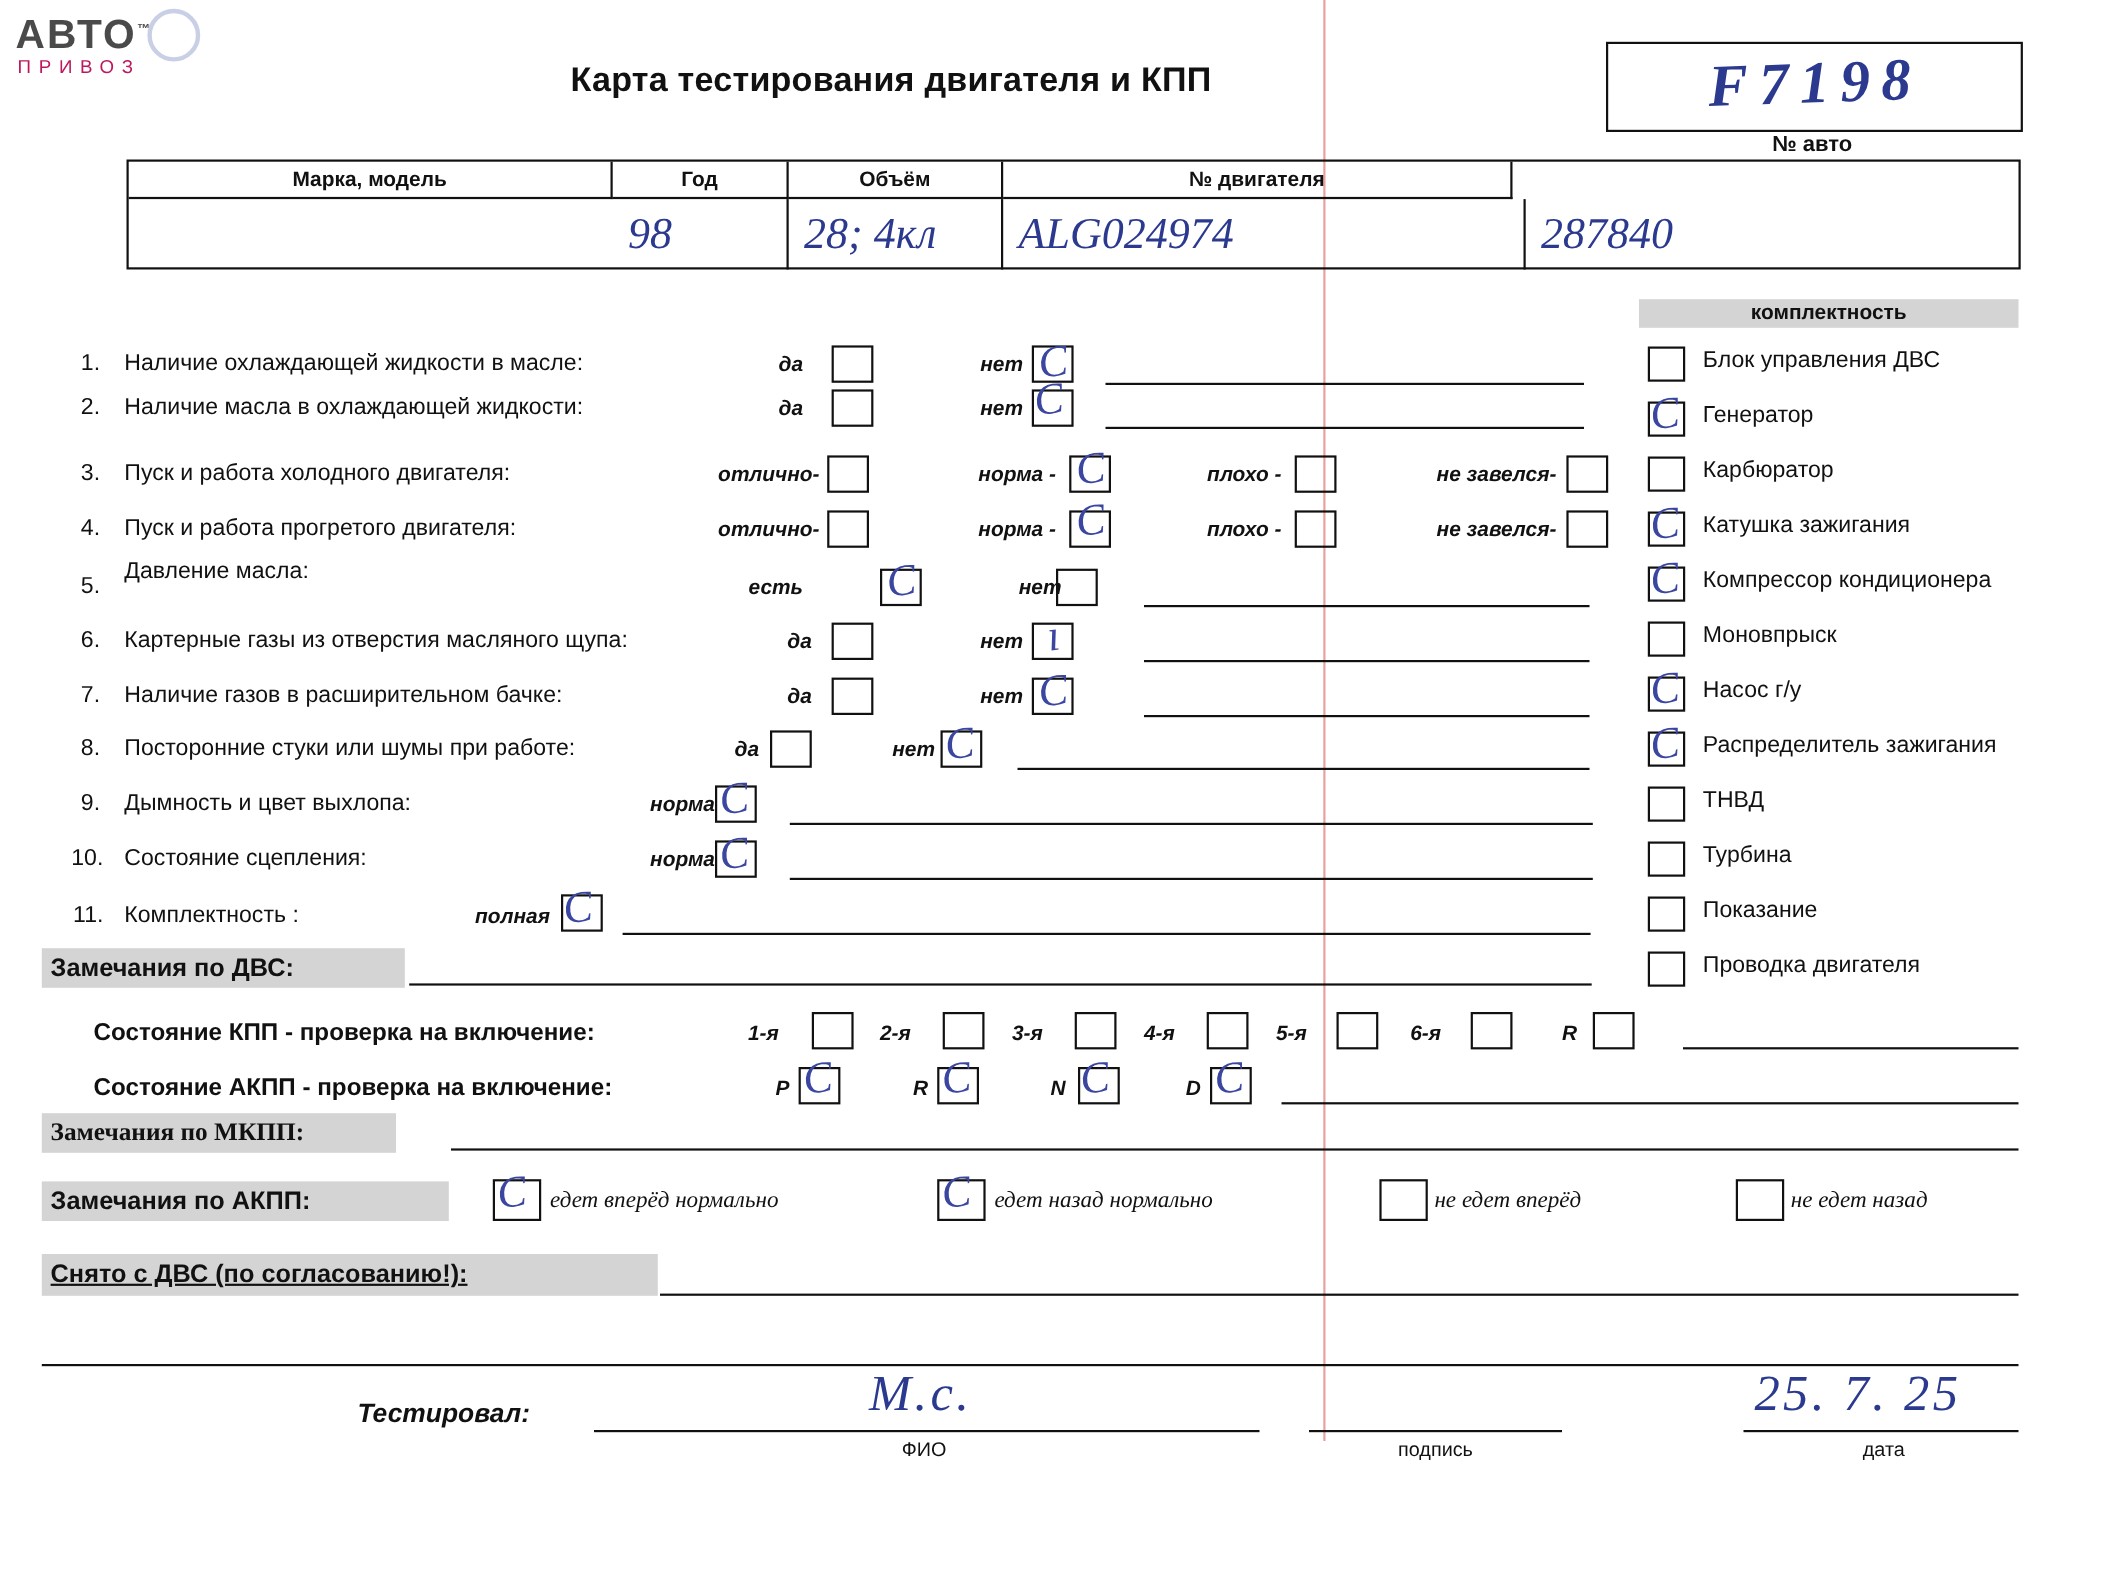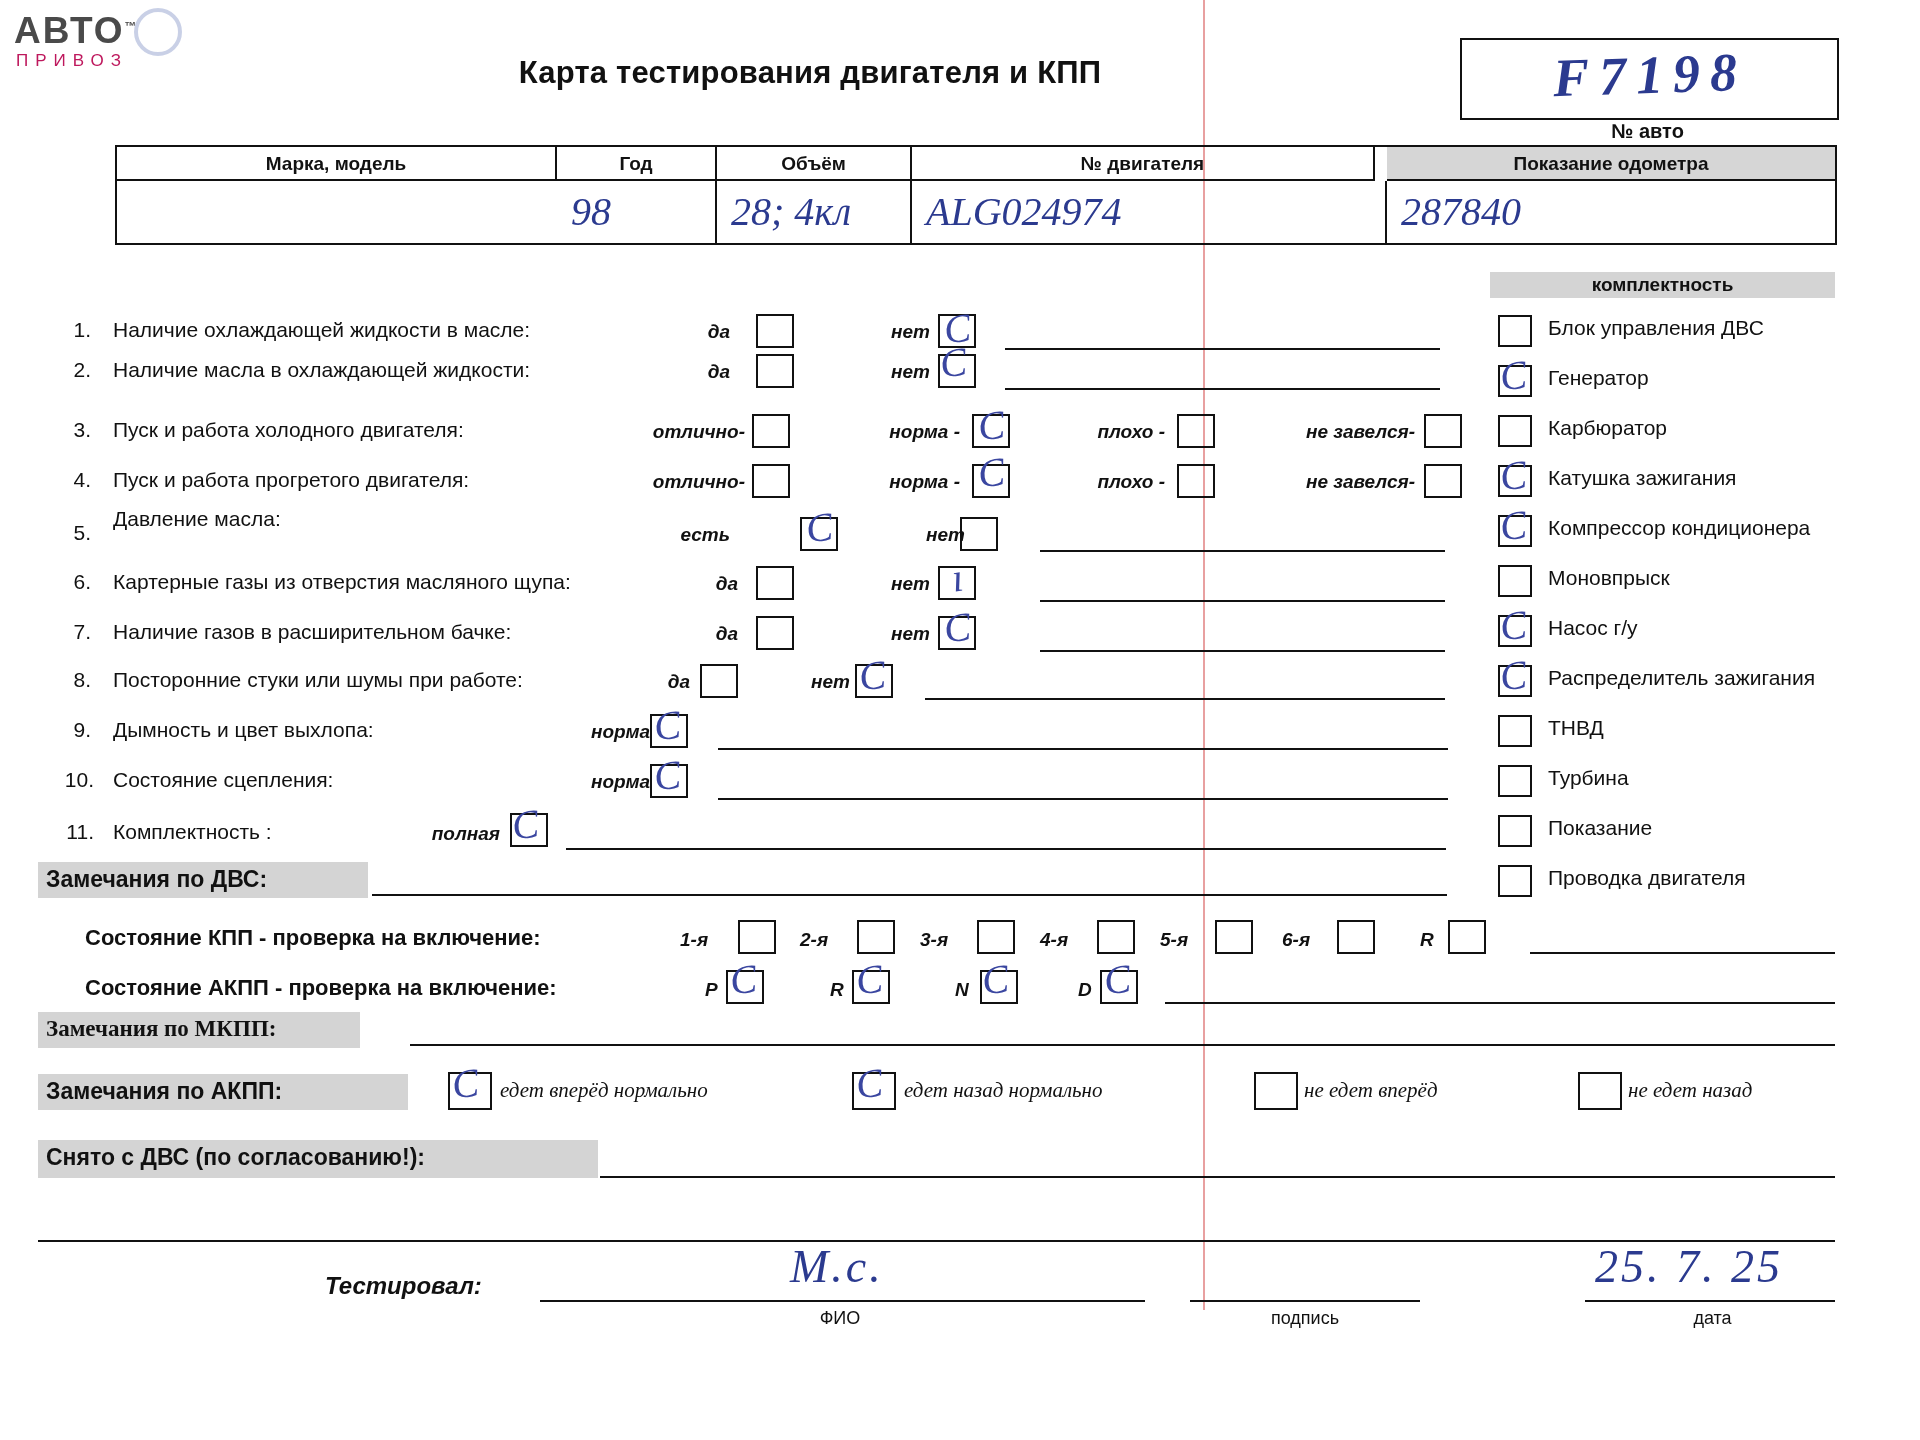--- a/index.html
+++ b/index.html
@@ -253,21 +253,20 @@
 
 <div class="plate-box"></div>
 <div class="plate-hand">F7198</div>
 <div class="plate-label">№ авто</div>
 
 <div class="htable">
   <div class="hcell" style="left:0;width:440px;">Марка, модель</div>
   <div class="hcell" style="left:440px;width:160px;">Год</div>
   <div class="hcell" style="left:600px;width:195px;">Объём</div>
   <div class="hcell" style="left:795px;width:463px;">№ двигателя</div>
-  <div class="hcell odo last" style="left:1270px;width:448px;">Показание одометра</div>
 
   <div class="hval" style="left:440px;width:160px;">98</div>
   <div class="hval" style="left:600px;width:195px;">28; 4кл</div>
   <div class="hval" style="left:795px;width:475px;">ALG024974</div>
   <div class="hval last" style="left:1270px;width:448px;">287840</div>
 </div>
 
 <div class="komp-head">комплектность</div>
 
 <div class="num" style="left:55px; top:318px; width:36px;">1.</div>
@@ -456,21 +455,21 @@
 <div class="box" style="left:852px; top:1072px; width:44px; height:38px;"></div>
 <div class="check" style="left:856px; top:1066px;">Ϲ</div>
 <div class="akpp-opt" style="left:904px; top:1078px;">едет назад нормально</div>
 
 <div class="box" style="left:1254px; top:1072px; width:44px; height:38px;"></div>
 <div class="akpp-opt" style="left:1304px; top:1078px;">не едет вперёд</div>
 
 <div class="box" style="left:1578px; top:1072px; width:44px; height:38px;"></div>
 <div class="akpp-opt" style="left:1628px; top:1078px;">не едет назад</div>
 
-<div class="bar" style="left:38px; top:1140px; width:560px; height:38px;">Снято с ДВС (по согласованию!):</div>
+<div class="bar" style="left:38px; top:1140px; width:560px; height:38px;text-decoration:underline;">Снято с ДВС (по согласованию!):</div>
 <div class="line" style="left:600px; top:1176px; width:1235px;"></div>
 
 <div class="line" style="left:38px; top:1240px; width:1797px; border-bottom-width:2px;"></div>
 
 <div class="tested-lbl" style="left:325px; top:1272px;">Тестировал:</div>
 <div class="line" style="left:540px; top:1300px; width:605px;"></div>
 <div class="sig-hand" style="left:790px; top:1240px;">М.с.</div>
 <div class="sig-lbl" style="left:760px; top:1308px; width:160px;">ФИО</div>
 
 <div class="line" style="left:1190px; top:1300px; width:230px;"></div>

